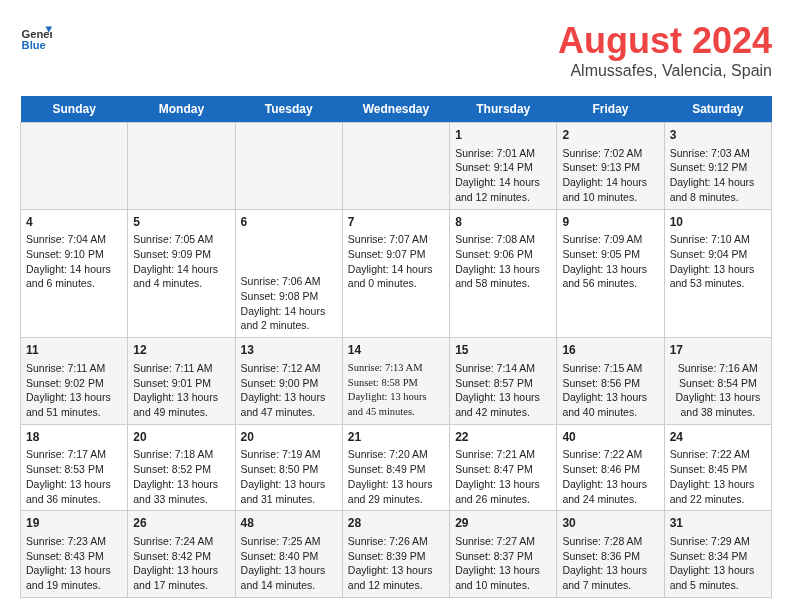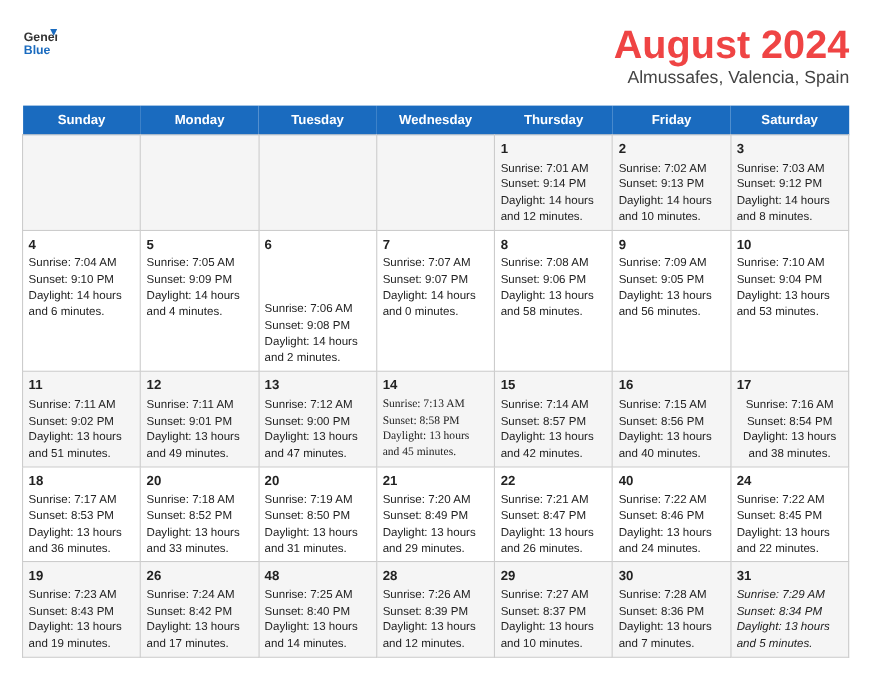--- a/index.html
+++ b/index.html
@@ -327,20 +327,20 @@
         </td>
         <td>
           <span class="day-number">30</span>
           <div class="day-info" style="white-space: pre-line;">Sunrise: 7:28 AM
 Sunset: 8:36 PM
 Daylight: 13 hours
 and 7 minutes.</div>
         </td>
         <td>
           <span class="day-number">31</span>
-          <div class="day-info" style="white-space: pre-line; font-style: italic;">Sunrise: 7:29 AM
+          <div class="day-info" style="white-space: pre-line;">Sunrise: 7:29 AM
 Sunset: 8:34 PM
 Daylight: 13 hours
 and 5 minutes.</div>
         </td>
       </tr>
     </tbody>
 </table>
 
 </body></html>

